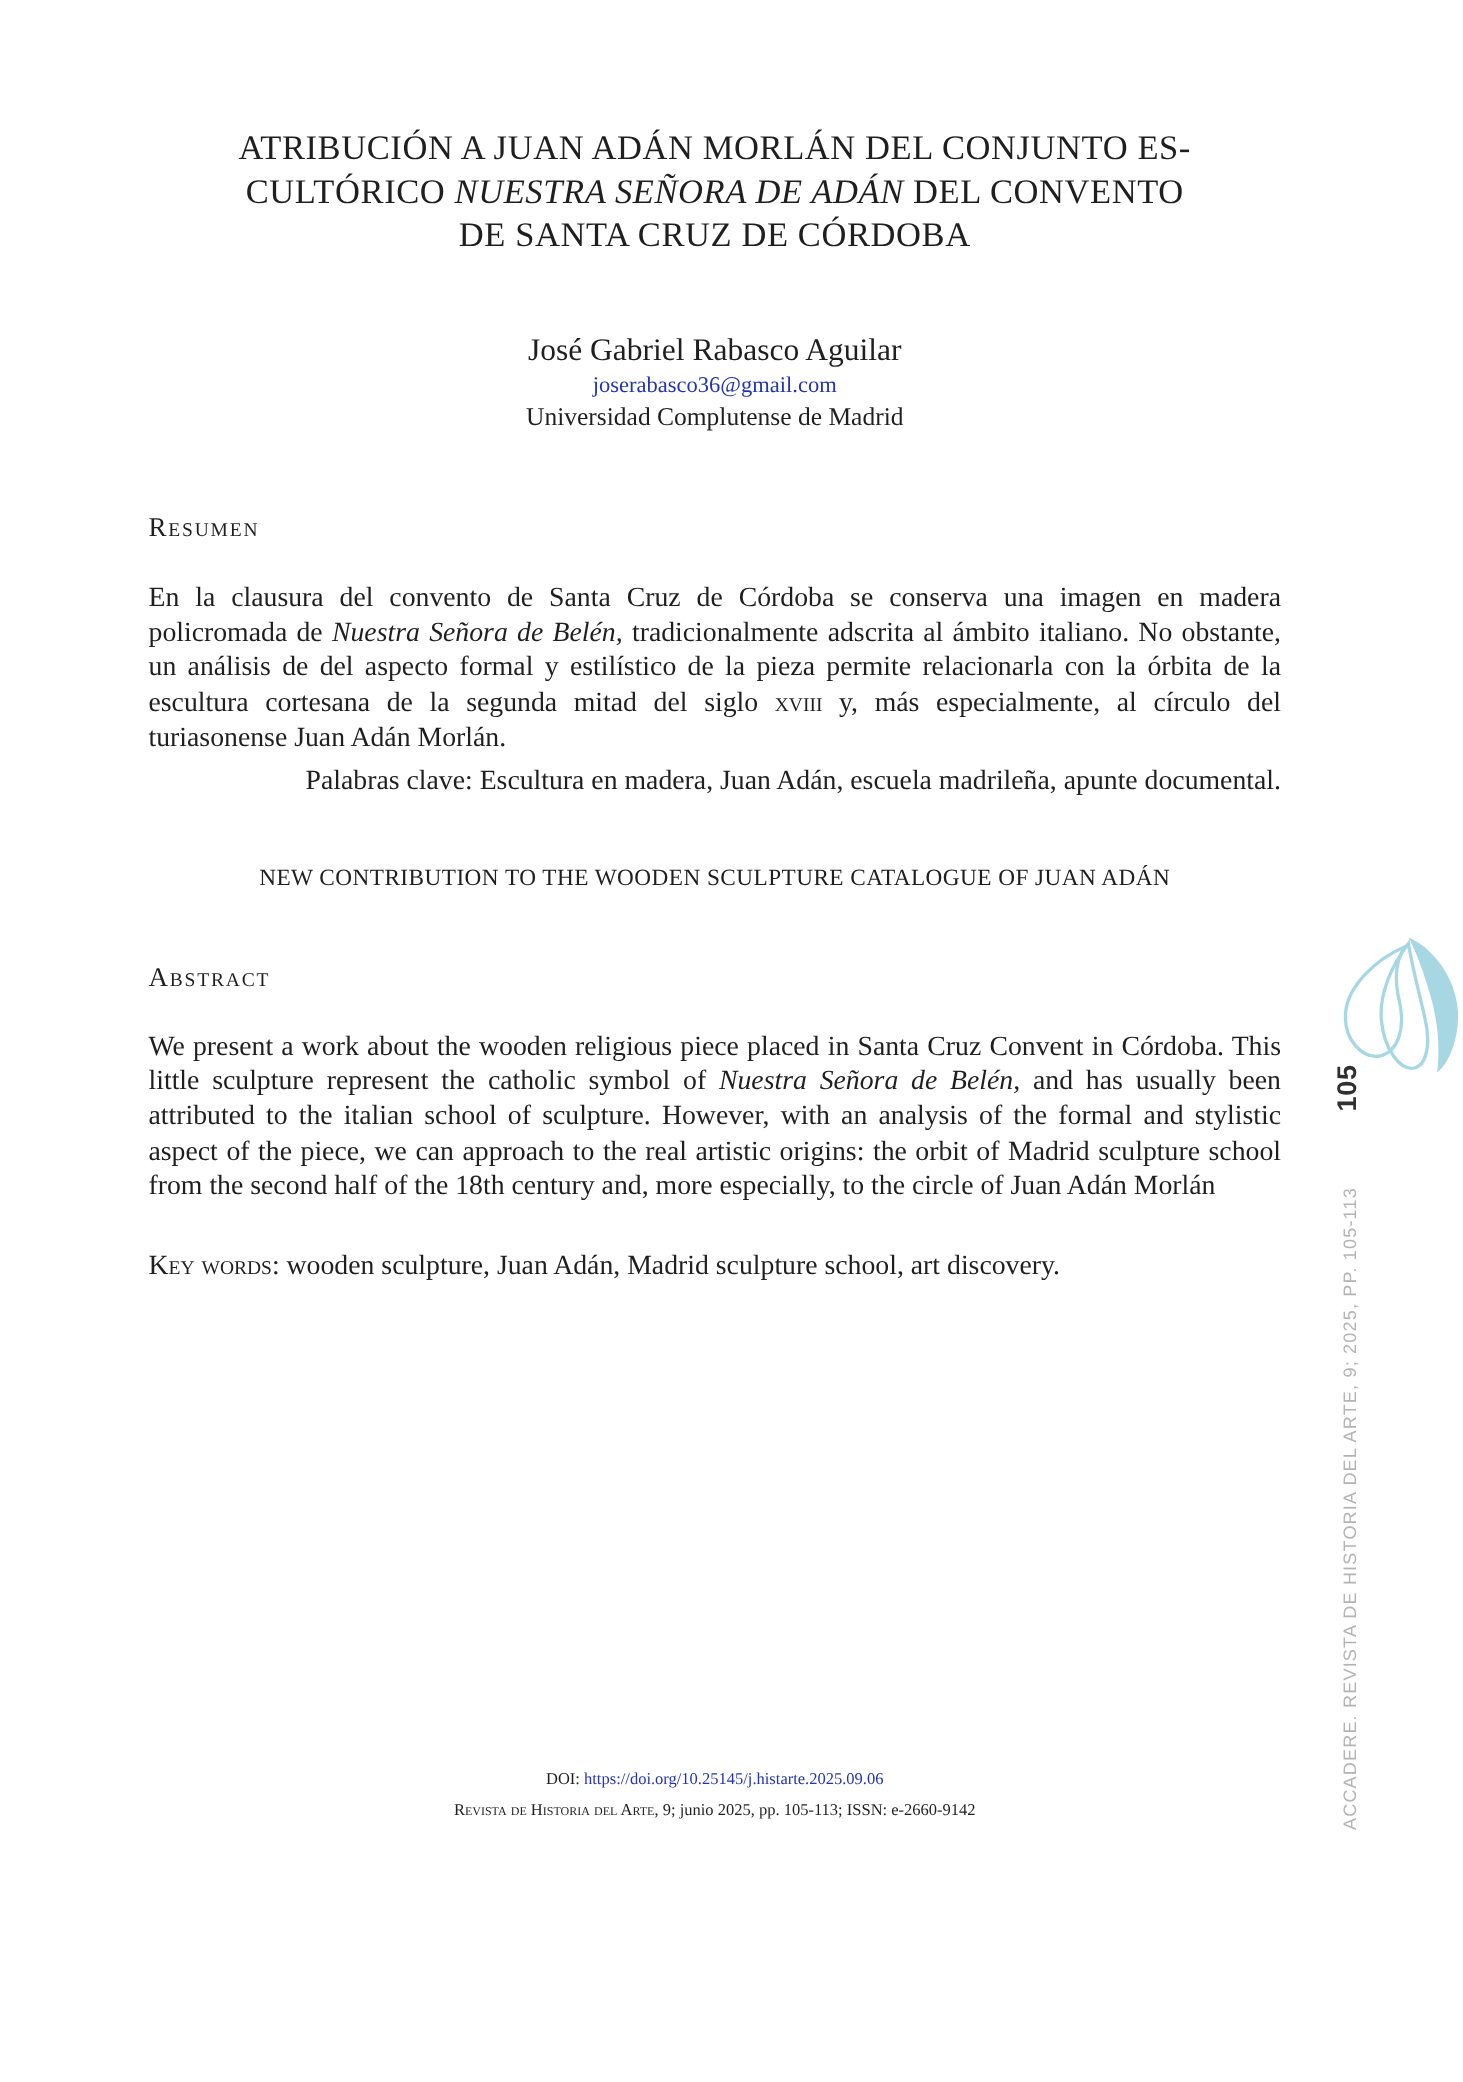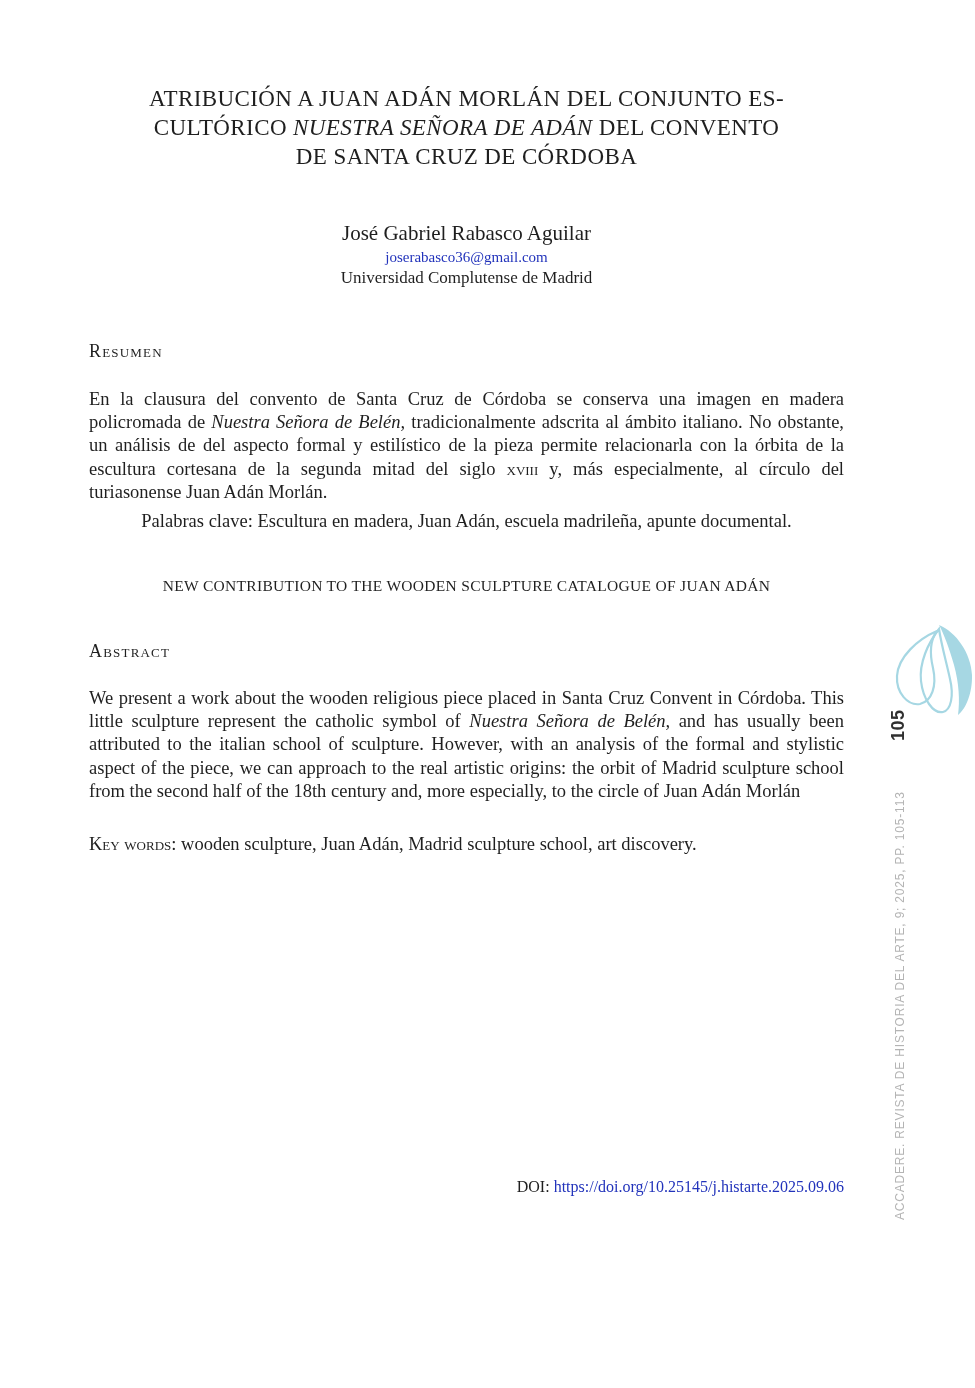--- a/index.html
+++ b/index.html
@@ -2,45 +2,45 @@
 <html style="--text: #1f1f1f; --link: #2233bb; --sidebar_gray: #b4b4b4;"><head>
 <meta charset="utf-8">
 <style>
   html,body{margin:0;padding:0}
   body{
     width:975px;height:1388px;position:relative;overflow:hidden;
     background:#ffffff;color:var(--text,#1f1f1f);
     font-family:"Liberation Serif",serif;
   }
   .abs{position:absolute}
-  .col{left:89px;width:755px}
+  .col{left:99px;width:755px}
   .it{font-style:italic}
   .sc{font-variant:small-caps}
 
   #title{top:84px;text-align:center;font-size:23px;line-height:29px;letter-spacing:0.4px}
   #author{top:219px;text-align:center}
   .author-name{font-size:21px;line-height:28px}
   .author-email{font-size:15px;line-height:20px}
   .link{color:var(--link,#2233bb);cursor:pointer}
   .author-affil{font-size:17px;line-height:22px}
 
   .heading{font-variant:small-caps;font-size:18px;letter-spacing:1.2px}
   #resumen-h{top:341px}
   .bodytext{font-size:18.5px;line-height:23.2px;text-align:justify}
   #resumen-body{top:388px}
-  #palabras{top:510px;text-align:center}
+  #palabras{top:510px;text-align:right}
 
   .centitle{text-align:center;font-size:15.5px;line-height:22px;letter-spacing:0.3px}
   #en-title{top:575px}
 
   #abstract-h{top:641px}
   #abstract-body{top:687px}
   #keywords{top:833px;text-align:left}
 
-  #footer{top:1176px;text-align:right;font-size:16px;line-height:21px}
+  #footer{top:1176px;text-align:center;font-size:11px;line-height:21px}
 
   #swirl{left:888px;top:619px}
   #pagenum{
     left:888px;top:697px;height:44px;width:26px;
     writing-mode:vertical-rl;transform:rotate(180deg);
     font-family:"Liberation Sans",sans-serif;font-weight:bold;font-size:18px;
     color:#303030;letter-spacing:0.5px;
   }
   #vcitation{
     left:893px;top:748px;height:472px;width:18px;
@@ -76,20 +76,21 @@
 
 <h2 id="abstract-h" class="abs col heading" style="margin:0;font-weight:normal">Abstract</h2>
 <p id="abstract-body" class="abs col bodytext" style="margin:0"><span>We present a work about the wooden religious piece placed in Santa Cruz Convent in Córdoba. This little sculpture represent the catholic symbol of </span><span class="it">Nuestra Señora de Belén,</span><span> and has usually been attributed to the italian school of sculpture. However, with an analysis of the formal and stylistic aspect of the piece, we can approach to the real artistic origins: the orbit of Madrid sculpture school from the second half of the 18th century and, more especially, to the circle of Juan Adán Morlán</span></p>
 <p id="keywords" class="abs col bodytext" style="margin:0"><span class="sc">Key words</span><span>: wooden sculpture, Juan Adán, Madrid sculpture school, art discovery.</span></p>
 
 <footer id="footer" class="abs col">
   <div>
     <span>DOI:</span>
     <a class="link">https://doi.org/10.25145/j.histarte.2025.09.06</a>
   </div>
+  <div><span class="sc">Revista de Historia del Arte</span><span>, 9; junio 2025, pp. 105-113; ISSN: e-2660-9142</span></div>
 </footer>
 
 <svg id="swirl" class="abs" width="87" height="100" viewBox="0 0 87 100" aria-hidden="true">
   <path d="M51,6 C68,13 83,34 84,56 C84.5,74 78,90 70,96 C72,82 71,64 66,46 C61,29 56,15 51,6 Z" fill="#a6d7e3"></path>
   <path d="M49,12 C30,20 10,38 9,57 C8,74 20,87 32,85 C44,82 49,67 45,49 C41,32 43,20 49,12 Z" fill="none" stroke-width="2.2" stroke="#a6d7e3"></path>
   <path d="M51,10 C40,24 31,44 33,62 C35,80 45,95 55,93 C63,91 66,77 62,60 C58,42 53,24 51,10 Z" fill="none" stroke-width="2.2" stroke="#a6d7e3"></path>
 </svg>
 
 <div id="pagenum" class="abs">105</div>
 

